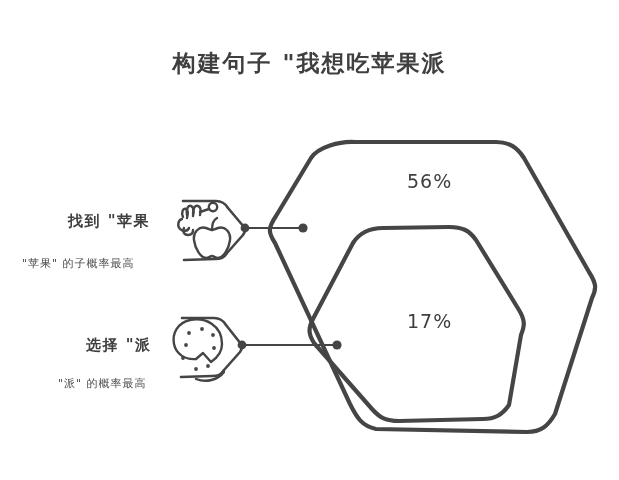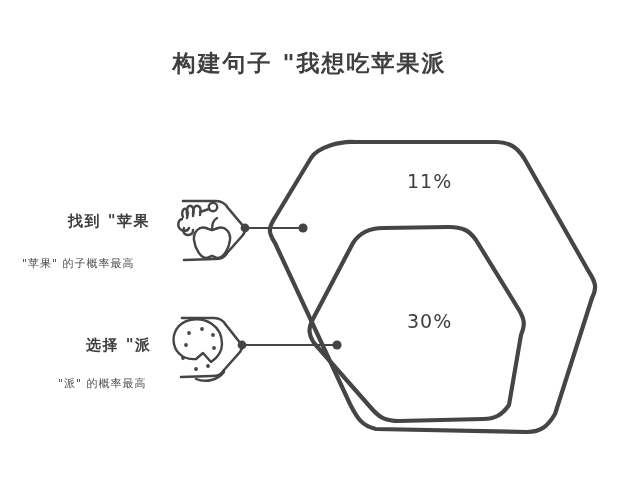--- a/index.html
+++ b/index.html
@@ -187,14 +187,14 @@
   </g>
 
 </svg>
 
 <div class="label-main" id="lbl-apple-main">找到 "苹果</div>
 <div class="label-sub" id="lbl-apple-sub">"苹果" 的子概率最高</div>
 
 <div class="label-main" id="lbl-pie-main">选择 "派</div>
 <div class="label-sub" id="lbl-pie-sub">"派" 的概率最高</div>
 
-<div class="pct" id="pct-outer">11%</div>
-<div class="pct" id="pct-inner">30%</div>
+<div class="pct" id="pct-outer">56%</div>
+<div class="pct" id="pct-inner">17%</div>
 
 </body></html>

